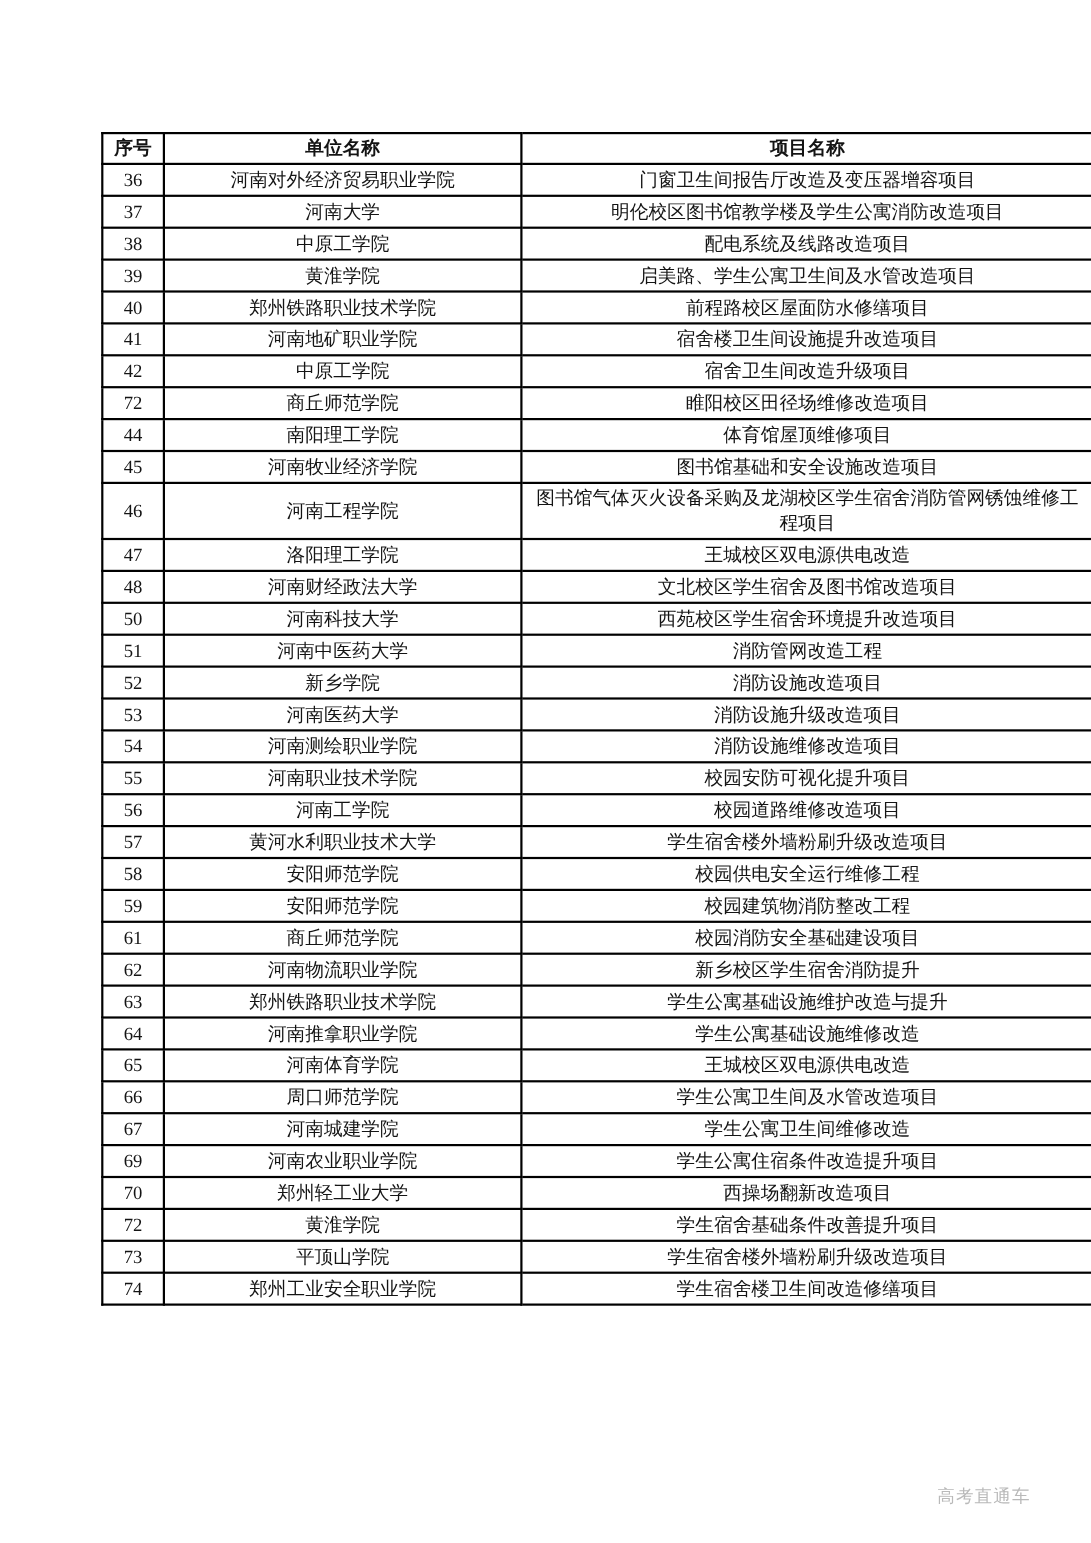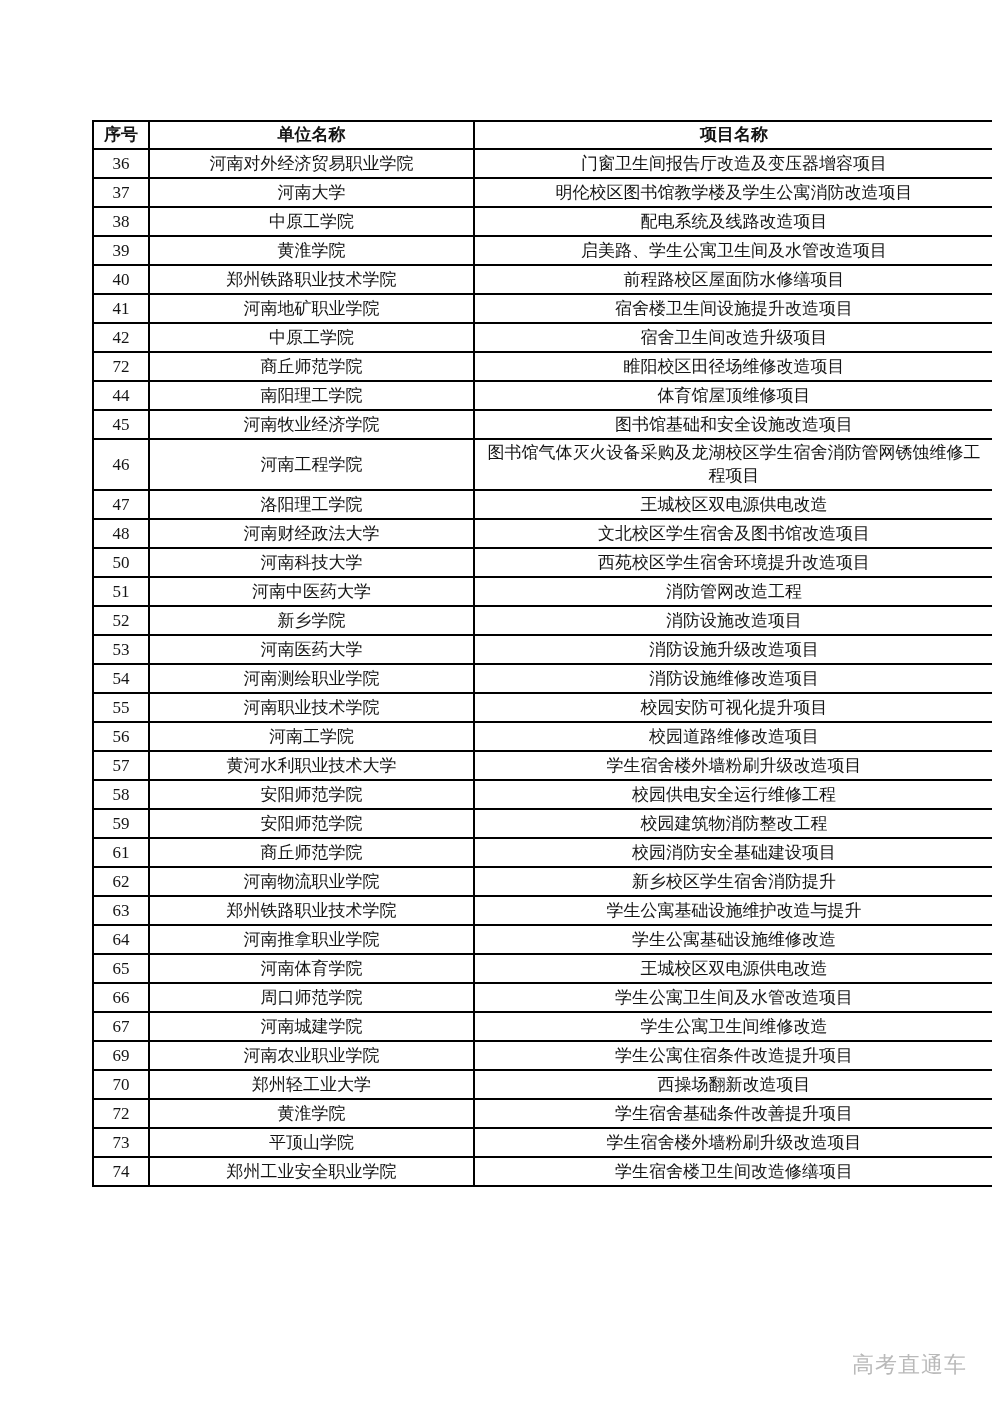--- a/index.html
+++ b/index.html
@@ -39,21 +39,21 @@
   .projects td {
     height: 23px;
   }
   .col-no { width: 6.2%; }
   .col-unit { width: 36.1%; }
   .col-project { width: 57.7%; }
   .watermark {
     position: absolute;
     left: 852px;
     top: 1350px;
-    font-size: 22px;
+    font-size: 16px;
     color: #b9b9b9;
     letter-spacing: 1px;
     font-family: "Liberation Sans", "DejaVu Sans", sans-serif;
   }
 </style>
 </head>
 <body>
 
 <div class="table-wrap">
   <table class="projects">

